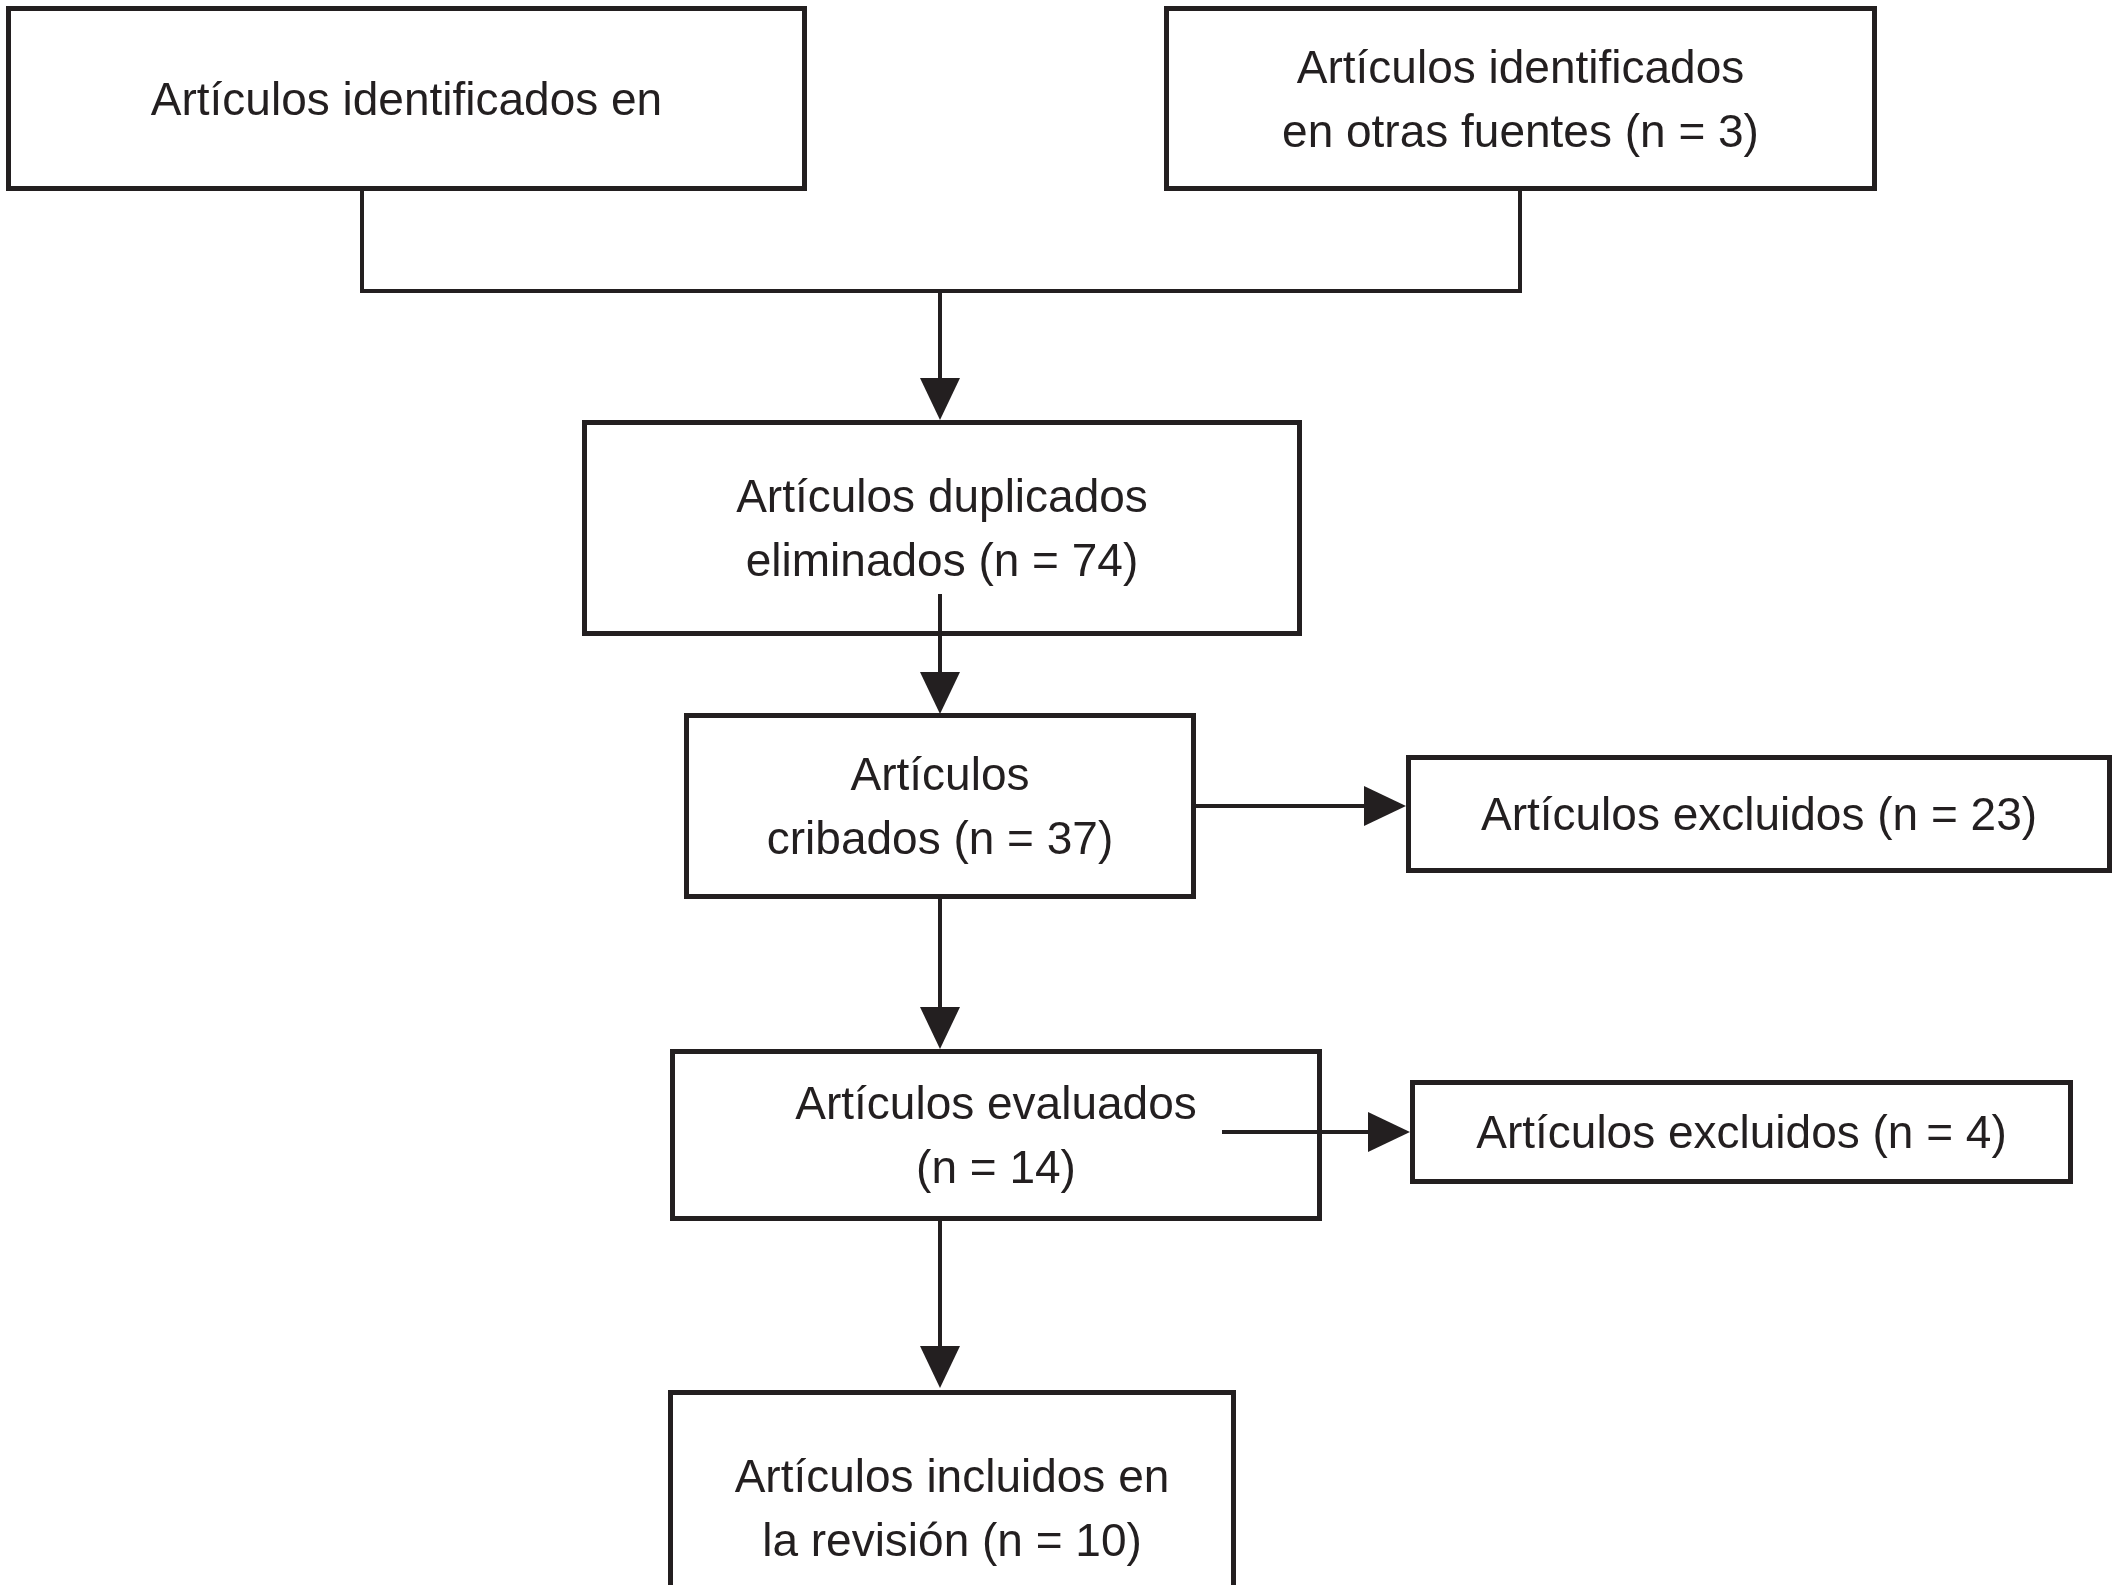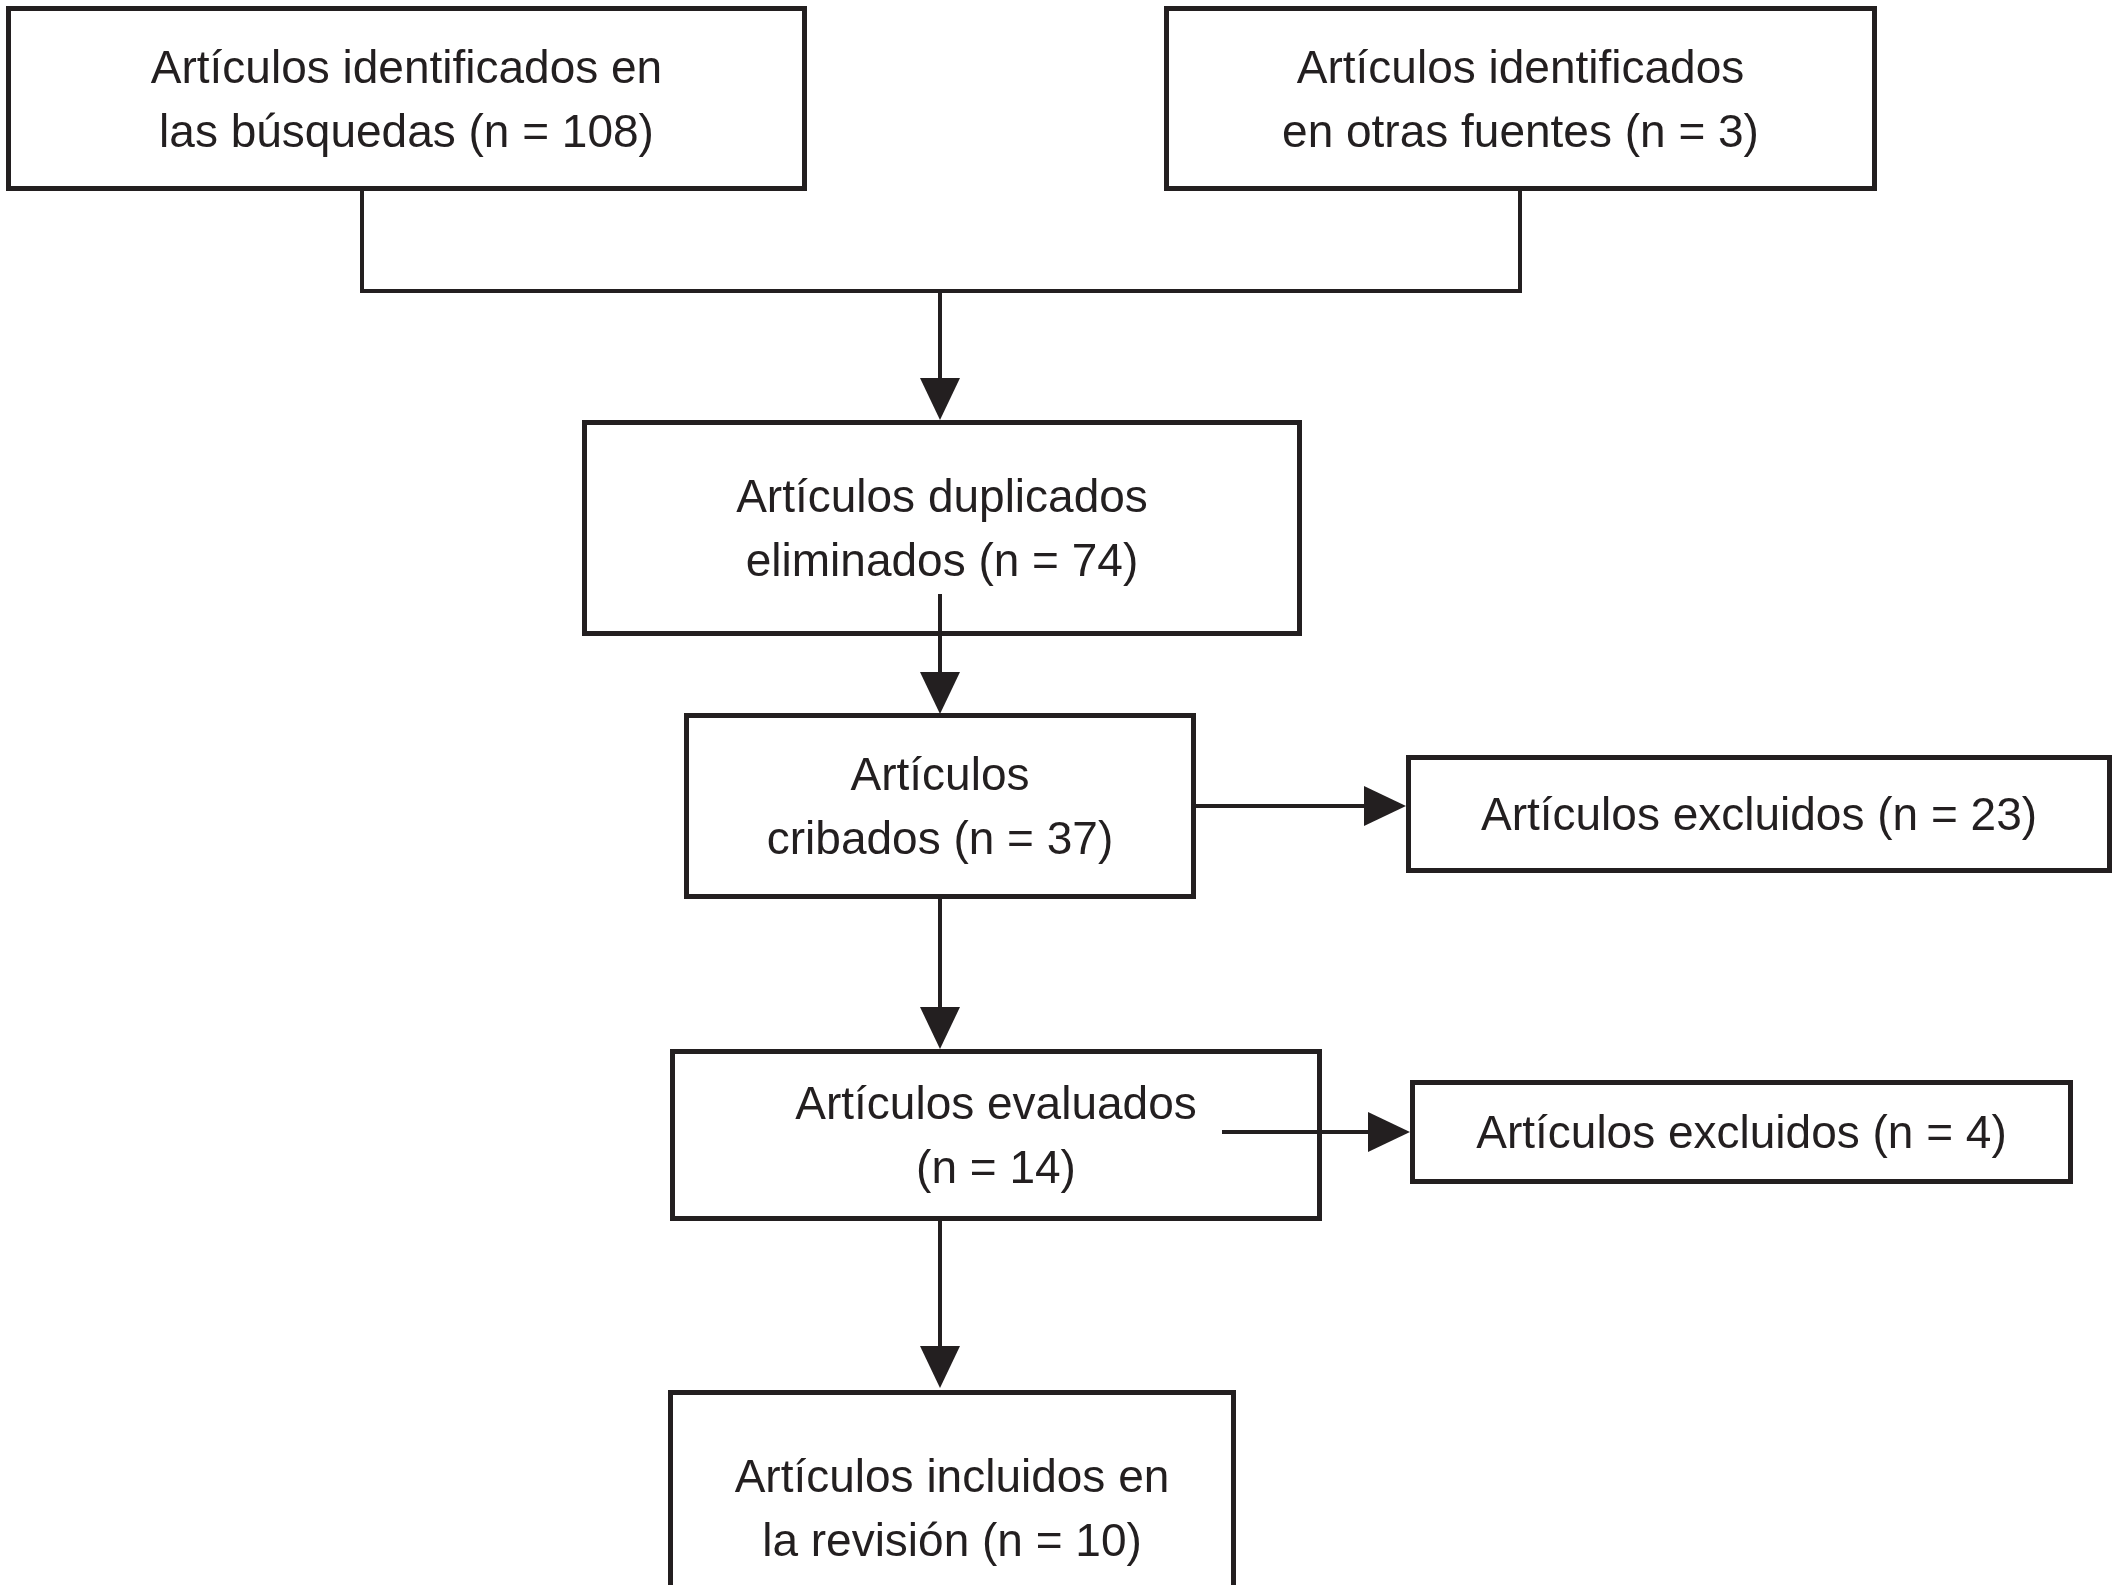--- a/index.html
+++ b/index.html
@@ -53,21 +53,20 @@
     border-left: 42px solid #231f20;
   }
 </style>
 </head>
 <body>
 
 <div class="diagram">
 
   <div class="node" style="left:6px; top:6px; width:801px; height:185px;">
     <div class="txt">Artículos identificados en</div>
-    <div class="txt">las búsquedas (n = 108)</div>
   </div>
 
   <div class="node" style="left:1164px; top:6px; width:713px; height:185px;">
     <div class="txt">Artículos identificados</div>
     <div class="txt">en otras fuentes (n = 3)</div>
   </div>
 
   <div class="conn" style="left:360px; top:189px; width:4px; height:104px;"></div>
   <div class="conn" style="left:1518px; top:189px; width:4px; height:104px;"></div>
   <div class="conn" style="left:360px; top:289px; width:1162px; height:4px;"></div>

